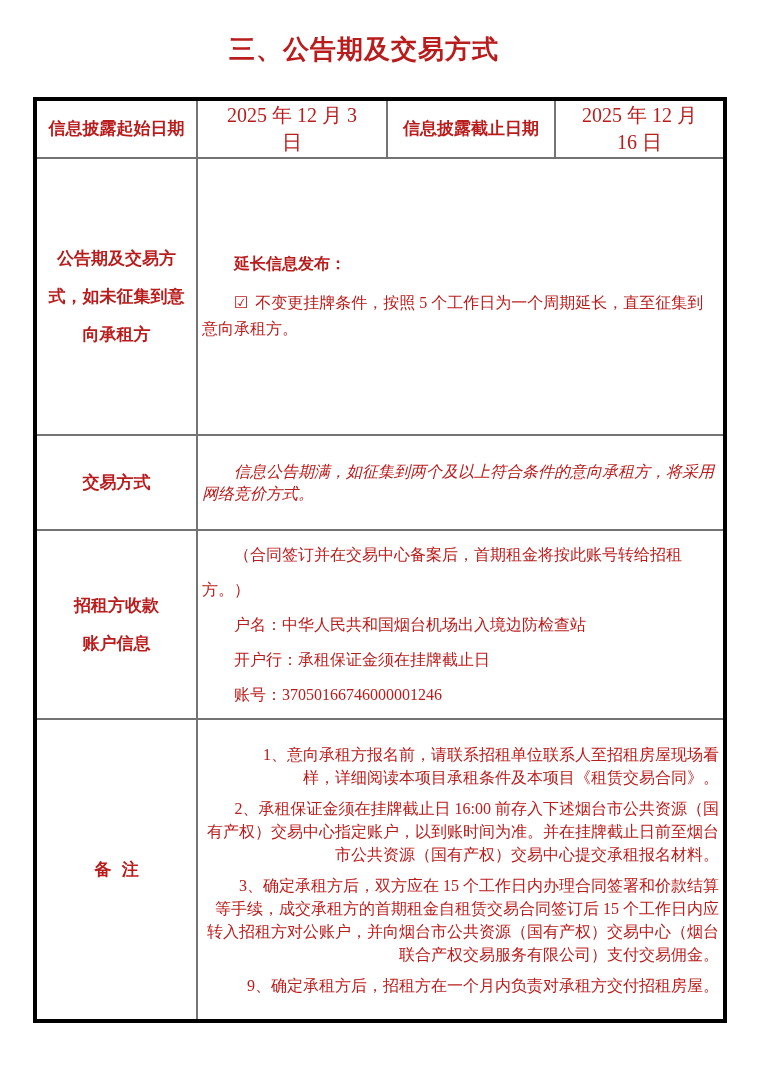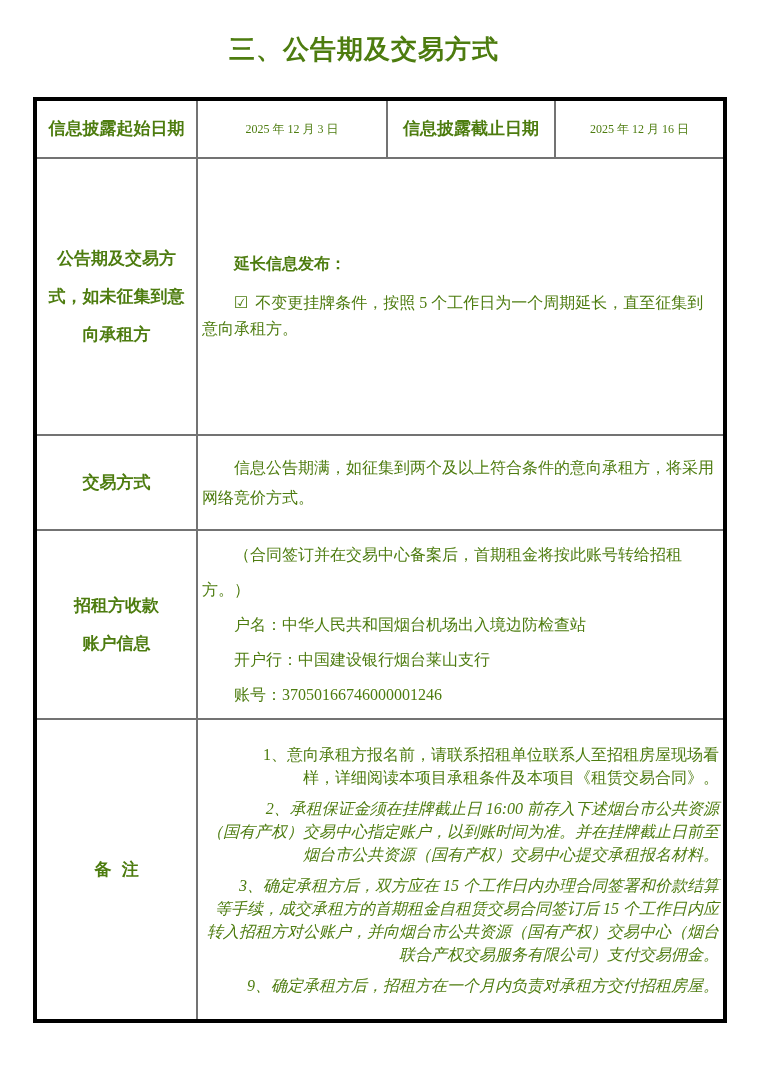--- a/index.html
+++ b/index.html
@@ -5,21 +5,21 @@
   html, body {
     margin: 0;
     padding: 0;
     background: #ffffff;
   }
   .page {
     position: relative;
     width: 728px;
     height: 1074px;
     background: #ffffff;
-    color: #4d7c0f;
+    color: #b91c1c;
     font-family: "Liberation Serif", "DejaVu Serif", serif;
     overflow: hidden;
   }
   .doc-title {
     padding-top: 32px;
     text-align: center;
     font-size: 26px;
     font-weight: bold;
     letter-spacing: 1px;
   }
@@ -48,42 +48,42 @@
 
   td.hdr {
     font-size: 17px;
     font-weight: bold;
     text-align: center;
     vertical-align: middle;
     line-height: 38px;
     padding: 0 7px;
   }
   td.val {
-    font-size: 12px;
+    font-size: 20px;
     text-align: center;
     vertical-align: middle;
     padding: 0 20px;
     margin-left: 38px;
   }
   td.content {
     font-size: 16px;
     vertical-align: middle;
     padding: 6px 4px;
     text-align: left;
   }
   td.content p {
     margin: 0;
     text-indent: 2em;
   }
   .extension-cell p { line-height: 26px; }
   .extension-cell p.intro { margin-bottom: 13px; font-weight: bold; }
-  .method-cell p { line-height: 30px; }
+  .method-cell p { line-height: 22px; font-style: italic; }
   .account-cell p { line-height: 35px; }
   .remarks-cell p { line-height: 23px; text-align: right; }
-  .remarks-cell p + p { margin-top: 8px; font-style: italic; }
+  .remarks-cell p + p { margin-top: 8px; }
 
   .remarks-label { word-spacing: 6px; }
 
   .checkbox-glyph {
     display: inline-block;
     margin-right: 7px;
     text-indent: 0;
     font-family: "DejaVu Sans", sans-serif;
     font-size: 16px;
   }
@@ -130,21 +130,21 @@
     </tr>
 
     <tr class="r5">
       <td class="hdr">
         <div>招租方收款</div>
         <div>账户信息</div>
       </td>
       <td class="content account-cell" colspan="3">
         <p>（合同签订并在交易中心备案后，首期租金将按此账号转给招租方。）</p>
         <p>户名：中华人民共和国烟台机场出入境边防检查站</p>
-        <p>开户行：中国建设银行烟台莱山支行</p>
+        <p>开户行：承租保证金须在挂牌截止日</p>
         <p>账号：37050166746000001246</p>
       </td>
     </tr>
 
     <tr class="r6">
       <td class="hdr remarks-label">备 注</td>
       <td class="content remarks-cell" colspan="3">
         <p>1、意向承租方报名前，请联系招租单位联系人至招租房屋现场看样，详细阅读本项目承租条件及本项目《租赁交易合同》。</p>
         <p>2、承租保证金须在挂牌截止日 16:00 前存入下述烟台市公共资源（国有产权）交易中心指定账户，以到账时间为准。并在挂牌截止日前至烟台市公共资源（国有产权）交易中心提交承租报名材料。</p>
         <p>3、确定承租方后，双方应在 15 个工作日内办理合同签署和价款结算等手续，成交承租方的首期租金自租赁交易合同签订后 15 个工作日内应转入招租方对公账户，并向烟台市公共资源（国有产权）交易中心（烟台联合产权交易服务有限公司）支付交易佣金。</p>

